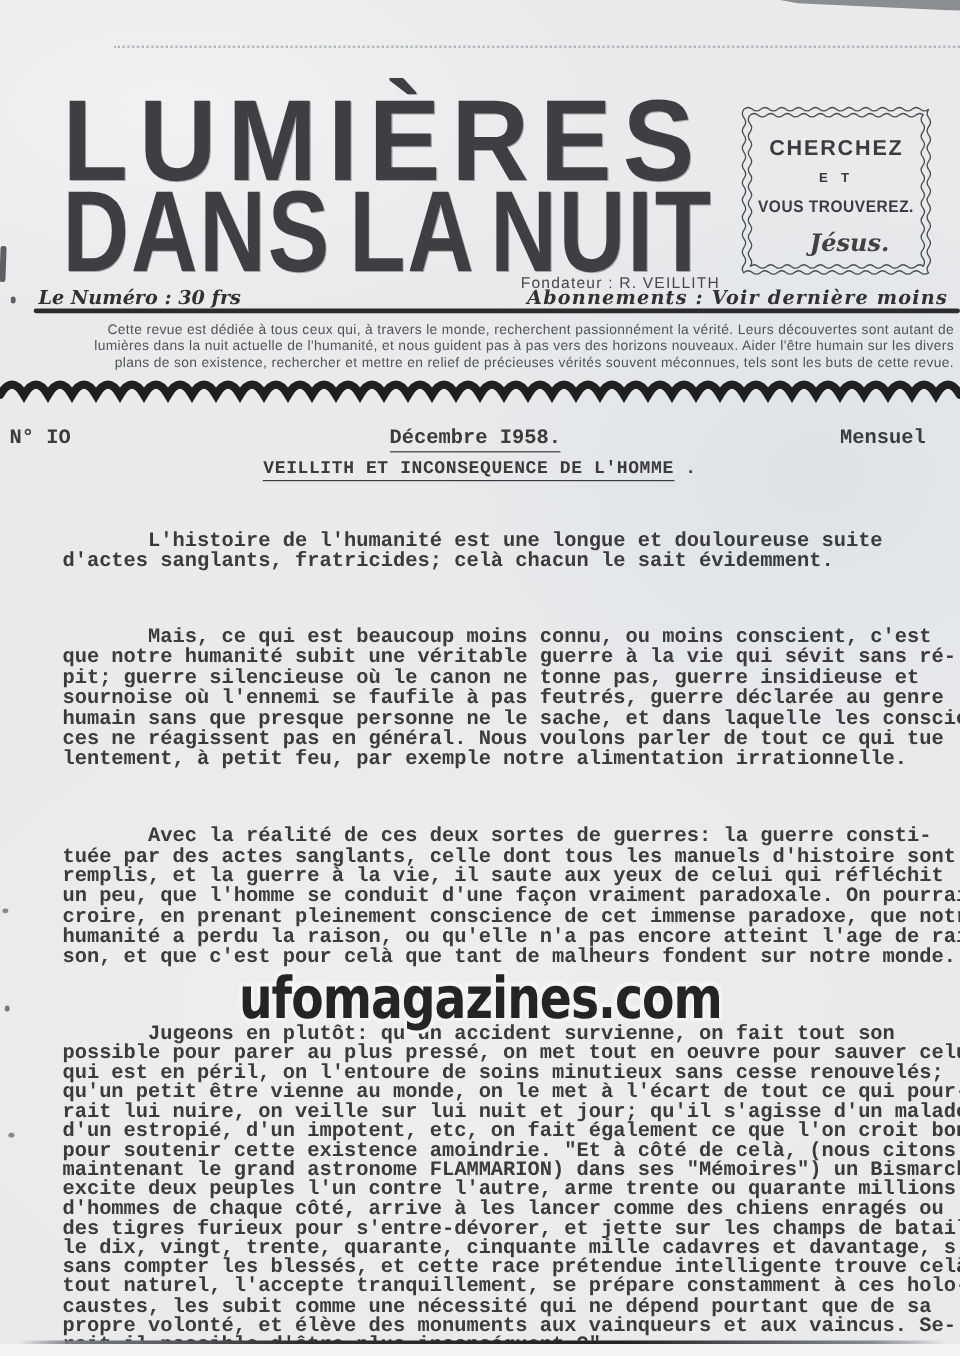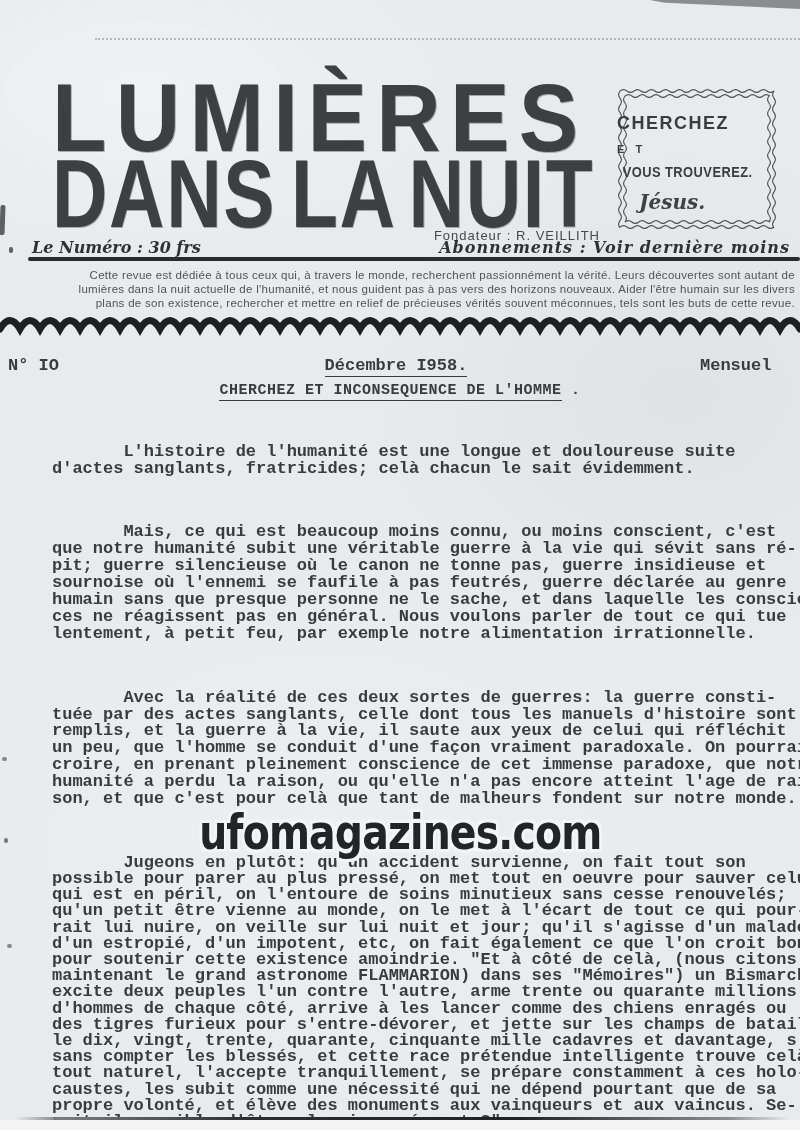--- a/index.html
+++ b/index.html
@@ -30,21 +30,21 @@
     color:#3d3f42;letter-spacing:10px;transform:scaleX(.93);transform-origin:left top;
     text-shadow:1px 1px 0 rgba(40,42,44,.35);white-space:pre;}
   .title2{position:absolute;left:52px;top:146px;font-size:96px;line-height:96px;font-weight:bold;
     color:#3d3f42;letter-spacing:2px;word-spacing:-10px;transform:scaleX(.80);transform-origin:left top;
     text-shadow:1px 1px 0 rgba(40,42,44,.35);white-space:pre;}
   .founder{position:absolute;left:40px;top:228px;width:560px;text-align:right;
     font-size:13px;letter-spacing:1px;color:#46484b;}
 
   .motto{position:absolute;left:617px;top:88px;width:160px;height:142px;}
   .motto svg{position:absolute;left:0;top:0;}
-  .motto .inner{position:absolute;inset:0;display:flex;flex-direction:column;align-items:flex-start;color:#3a3c3f;}
+  .motto .inner{position:absolute;inset:0;display:flex;flex-direction:column;align-items:center;color:#3a3c3f;}
   .m1{margin-top:25px;font-size:18px;font-weight:bold;letter-spacing:1.5px;}
   .m2{margin-top:9px;font-size:11px;font-weight:bold;letter-spacing:4px;}
   .m3{margin-top:9px;font-size:14px;font-weight:bold;letter-spacing:.5px;transform:scaleX(.92);}
   .m4{margin-top:10px;margin-left:22px;font-family:"DejaVu Serif",serif;font-style:italic;font-size:20px;color:#3f4143;font-weight:bold;}
 
   .price-row{position:absolute;left:32px;top:238px;width:758px;display:flex;justify-content:space-between;
     align-items:center;font-family:"DejaVu Serif",serif;font-style:italic;font-weight:bold;
     font-size:16px;color:#2f3133;}
   .price-row .sub{letter-spacing:1px;}
   .rule{position:absolute;left:28px;top:257px;width:772px;height:4px;background:#292b2d;border-radius:2px;}
@@ -117,21 +117,21 @@
 plans de son existence, rechercher et mettre en relief de précieuses vérités souvent méconnues, tels sont les buts de cette revue.</p>
 
   <svg class="rope" width="800" height="24" viewBox="0 0 800 24">
     <path id="rope-path" fill="none" stroke="#1e2022" stroke-width="7" stroke-linecap="round" d="M0,15 q10,-17 20,0 q10,-17 20,0 q10,-17 20,0 q10,-17 20,0 q10,-17 20,0 q10,-17 20,0 q10,-17 20,0 q10,-17 20,0 q10,-17 20,0 q10,-17 20,0 q10,-17 20,0 q10,-17 20,0 q10,-17 20,0 q10,-17 20,0 q10,-17 20,0 q10,-17 20,0 q10,-17 20,0 q10,-17 20,0 q10,-17 20,0 q10,-17 20,0 q10,-17 20,0 q10,-17 20,0 q10,-17 20,0 q10,-17 20,0 q10,-17 20,0 q10,-17 20,0 q10,-17 20,0 q10,-17 20,0 q10,-17 20,0 q10,-17 20,0 q10,-17 20,0 q10,-17 20,0 q10,-17 20,0 q10,-17 20,0 q10,-17 20,0 q10,-17 20,0 q10,-17 20,0 q10,-17 20,0 q10,-17 20,0 q10,-17 20,0"></path>
   </svg>
 
   <div class="issue-number mono">N° IO</div>
   <div class="issue-date mono"><span class="u">Décembre I958.</span></div>
   <div class="issue-freq mono">Mensuel</div>
 
-  <div class="heading mono"><span class="u">CHERCHEZ ET INCONSEQUENCE DE L'HOMME</span><span> .</span></div>
+  <div class="heading mono"><span class="u">VEILLITH ET INCONSEQUENCE DE L'HOMME</span><span> .</span></div>
 
   <div class="body-text mono">
     <p>       L'histoire de l'humanité est une longue et douloureuse suite
 d'actes sanglants, fratricides; celà chacun le sait évidemment.</p>
     <p>       Mais, ce qui est beaucoup moins connu, ou moins conscient, c'est
 que notre humanité subit une véritable guerre à la vie qui sévit sans ré-
 pit; guerre silencieuse où le canon ne tonne pas, guerre insidieuse et
 sournoise où l'ennemi se faufile à pas feutrés, guerre déclarée au genre
 humain sans que presque personne ne le sache, et dans laquelle les conscien
 ces ne réagissent pas en général. Nous voulons parler de tout ce qui tue

